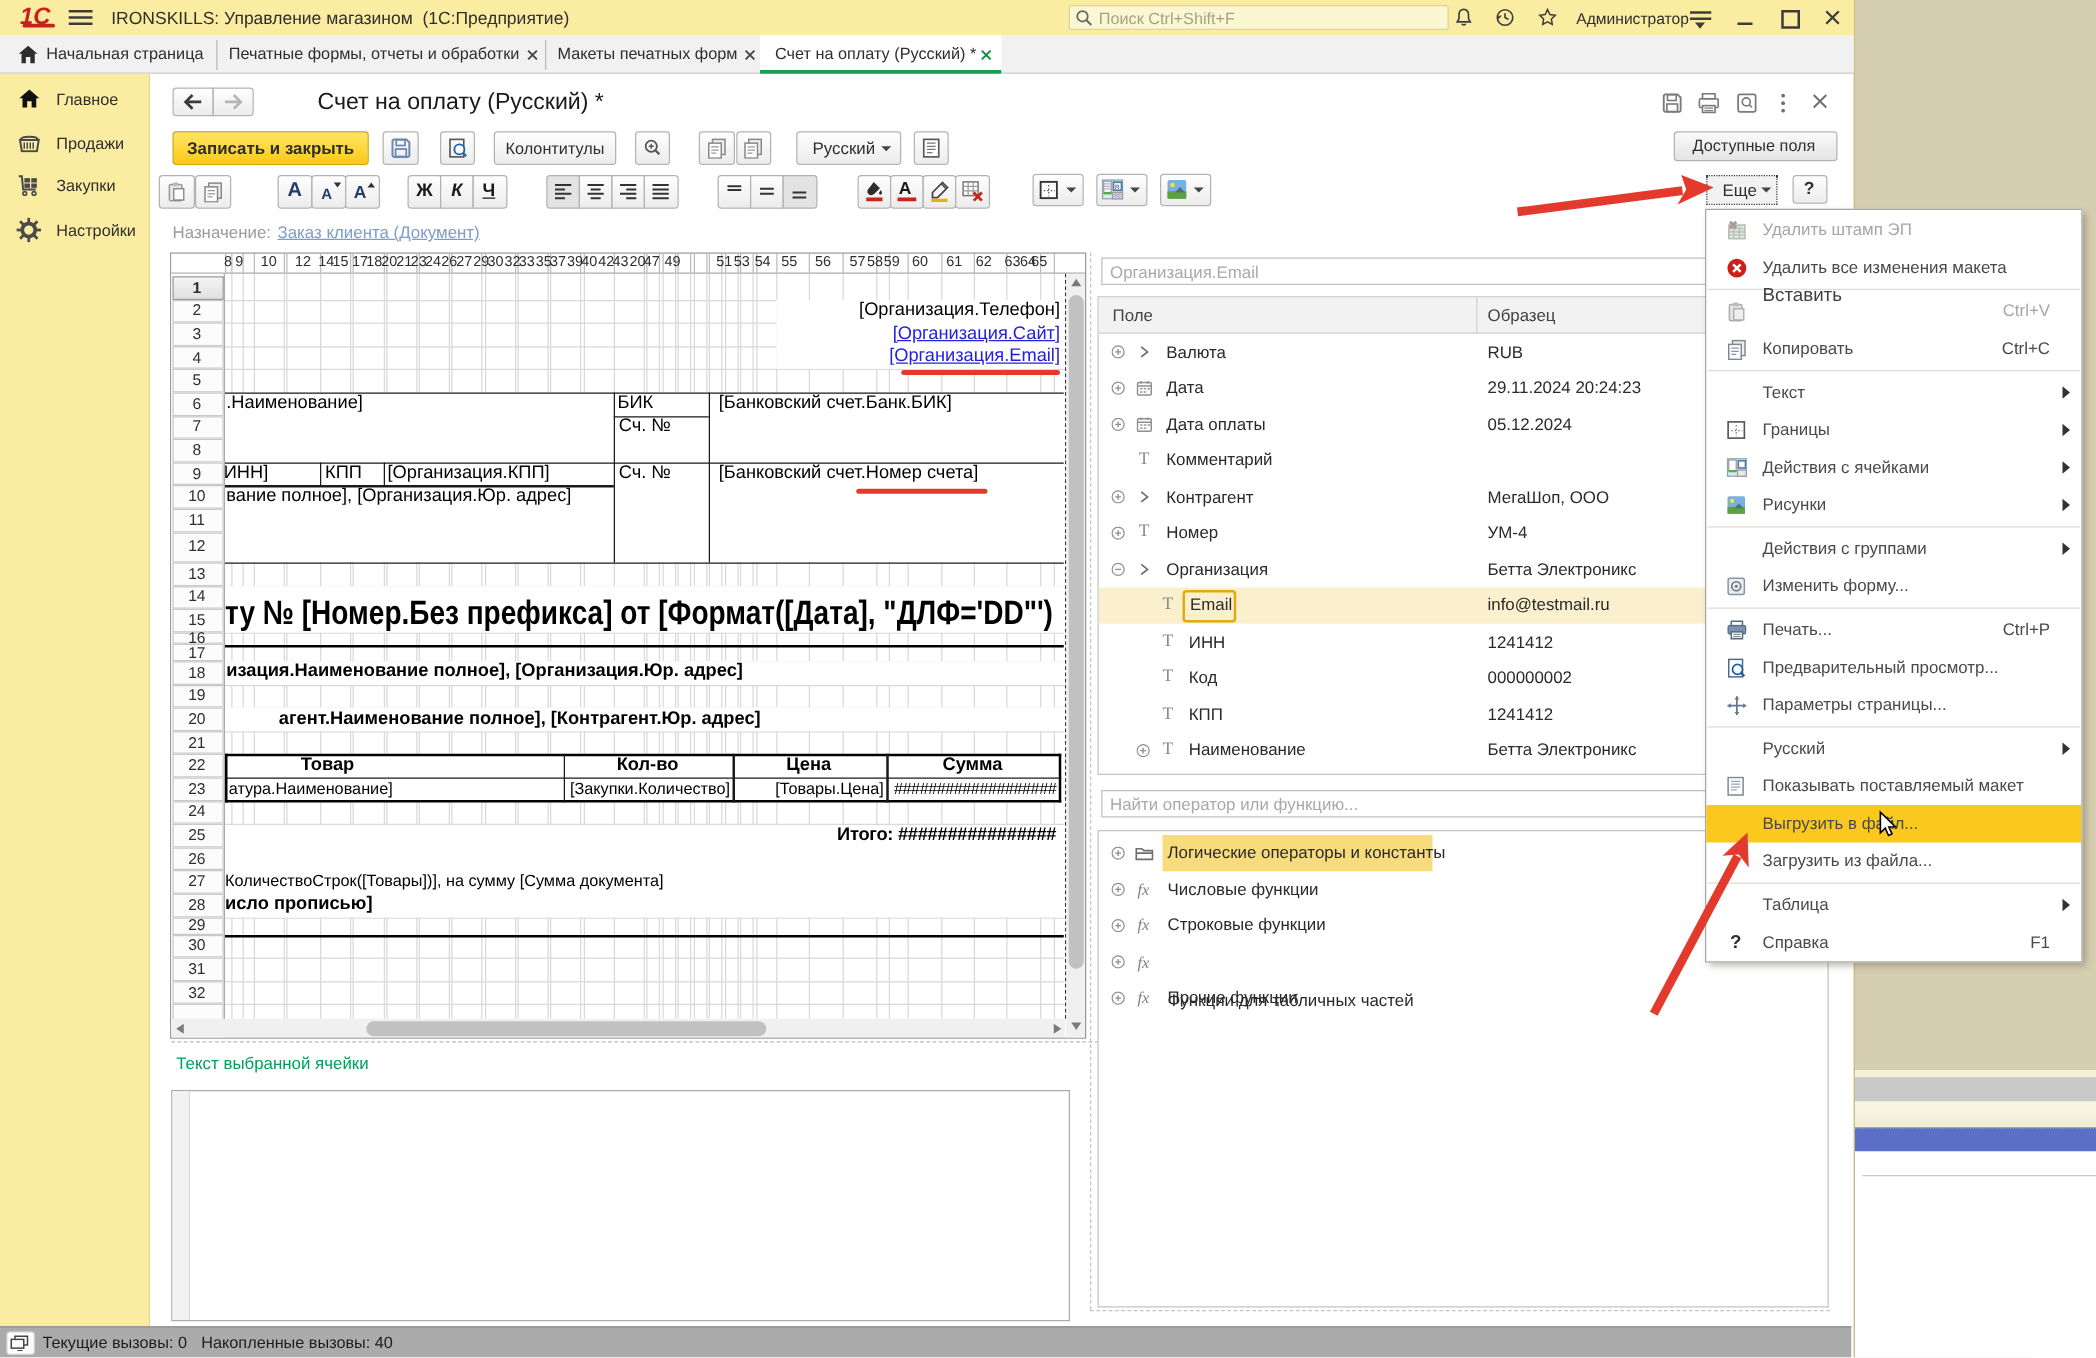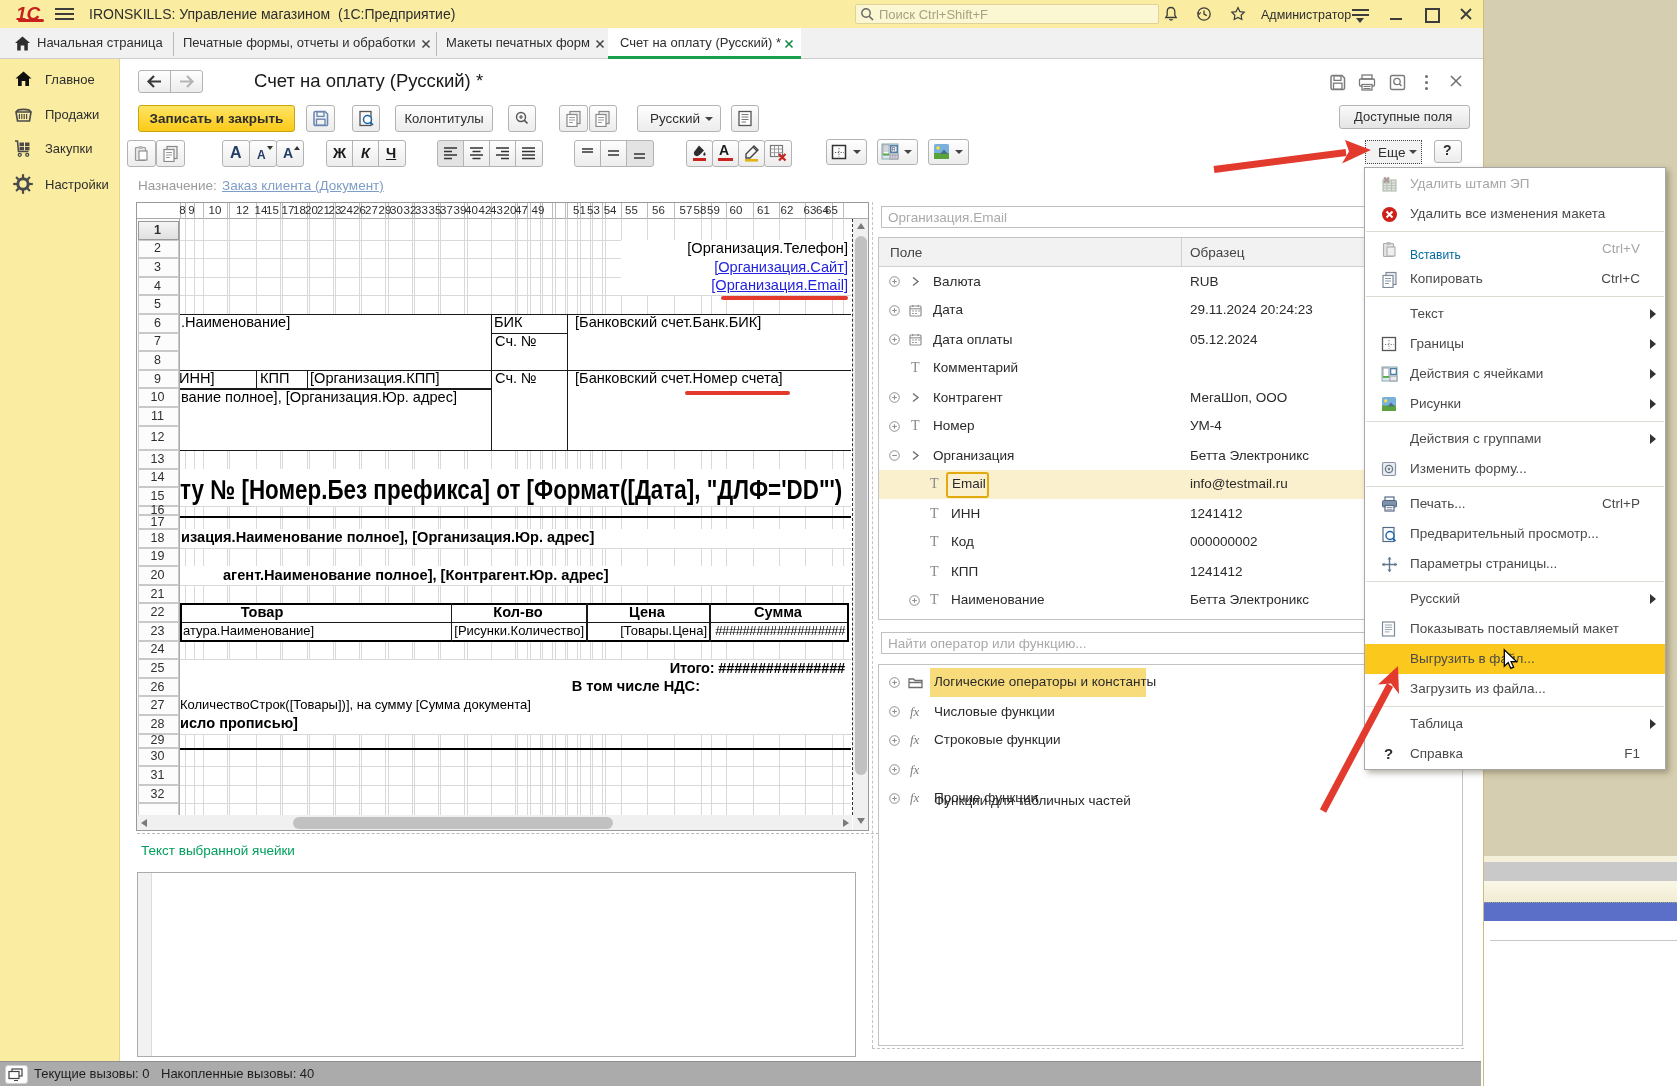--- a/index.html
+++ b/index.html
@@ -577,25 +577,24 @@
 <div class="txt" style="left:438.0px;top:167.1px;font-size:14.6px;font-weight:normal;color:#000;">[Банковский счет.Номер счета]</div>
 <div class="txt" style="left:44.0px;top:185.7px;font-size:14.6px;font-weight:normal;color:#000;">вание полное], [Организация.Юр. адрес]</div>
 <div class="txt" style="left:43.0px;top:271.5px;font-size:27px;line-height:31px;font-weight:bold;color:#000;transform:scaleX(0.83);transform-origin:0 0;">ту № [Номер.Без префикса] от [Формат([Дата], "ДЛФ='DD"')</div>
 <div class="txt" style="left:44.0px;top:326.3px;font-size:14.6px;font-weight:bold;color:#000;">изация.Наименование полное], [Организация.Юр. адрес]</div>
 <div class="txt" style="left:44.0px;top:363.5px;font-size:14.6px;font-weight:bold;color:#000;margin-left:42px;">агент.Наименование полное], [Контрагент.Юр. адрес]</div>
 <div class="txt" style="left:25.0px;top:400.7px;width:200px;text-align:center;font-size:14.6px;font-weight:bold;color:#000;">Товар</div>
 <div class="txt" style="left:281.0px;top:400.7px;width:200px;text-align:center;font-size:14.6px;font-weight:bold;color:#000;">Кол-во</div>
 <div class="txt" style="left:410.0px;top:400.7px;width:200px;text-align:center;font-size:14.6px;font-weight:bold;color:#000;">Цена</div>
 <div class="txt" style="left:541.0px;top:400.7px;width:200px;text-align:center;font-size:14.6px;font-weight:bold;color:#000;">Сумма</div>
 <div class="txt" style="left:46.0px;top:420.3px;font-size:13px;font-weight:normal;color:#000;">атура.Наименование]</div>
-<div class="txt" style="left:-53.0px;top:420.3px;width:500px;text-align:right;font-size:13px;font-weight:normal;color:#000;">[Рисунки.Количество]</div>
+<div class="txt" style="left:-53.0px;top:420.3px;width:500px;text-align:right;font-size:13px;font-weight:normal;color:#000;">[Закупки.Количество]</div>
 <div class="txt" style="left:70.0px;top:420.3px;width:500px;text-align:right;font-size:13px;font-weight:normal;color:#000;">[Товары.Цена]</div>
 <div class="txt" style="left:208.0px;top:420.3px;width:500px;text-align:right;font-size:13px;font-weight:normal;color:#000;letter-spacing:-0.4px;">###################</div>
 <div class="txt" style="left:208.0px;top:456.5px;width:500px;text-align:right;font-size:14.6px;font-weight:bold;color:#000;letter-spacing:-0.2px;">Итого: ################</div>
-<div class="txt" style="left:63.0px;top:475.1px;width:500px;text-align:right;font-size:14.6px;font-weight:bold;color:#000;">В том числе НДС:</div>
 <div class="txt" style="left:43.0px;top:493.7px;font-size:13px;font-weight:normal;color:#000;">КоличествоСтрок([Товары])], на сумму [Сумма документа]</div>
 <div class="txt" style="left:43.0px;top:512.3px;font-size:14.6px;font-weight:bold;color:#000;">исло прописью]</div>
 <div class="abs" style="left:716.0px;top:16px;width:15px;height:612.0px;background:#f0f0f0;"></div>
 <div class="abs" style="left:719.5px;top:20px;width:0;height:0;border-left:4.5px solid transparent;border-right:4.5px solid transparent;border-bottom:6px solid #7a7a7a;"></div>
 <div class="abs" style="left:717.5px;top:33.0px;width:12px;height:539.0px;background:#c1c1c1;border-radius:6px;"></div>
 <div class="abs" style="left:719.5px;top:615.0px;width:0;height:0;border-left:4.5px solid transparent;border-right:4.5px solid transparent;border-top:6px solid #7a7a7a;"></div>
 <div class="abs" style="left:0;top:612.0px;width:715.0px;height:15px;background:#f0f0f0;"></div>
 <div class="abs" style="left:4px;top:616.0px;width:0;height:0;border-top:4.5px solid transparent;border-bottom:4.5px solid transparent;border-right:6px solid #7a7a7a;"></div>
 <div class="abs" style="left:156.0px;top:613.5px;width:320px;height:12px;background:#c1c1c1;border-radius:6px;"></div>
 <div class="abs" style="left:706.0px;top:616.0px;width:0;height:0;border-top:4.5px solid transparent;border-bottom:4.5px solid transparent;border-left:6px solid #7a7a7a;"></div>
@@ -754,21 +753,21 @@
       <circle cx="8.5" cy="8.5" r="7.5" fill="#cc2018"></circle>
       <path d="M5.5 5.5 L11.5 11.5 M11.5 5.5 L5.5 11.5" stroke="#fff" stroke-width="2"></path>
     </svg>
 <div class="txt" style="left:1410px;top:205.5px;font-size:13.5px;color:#4a4a4a;">Удалить все изменения макета</div>
 <div class="abs" style="left:1366px;top:230.5px;width:298px;height:1px;background:#dcdcd2;"></div>
 <svg class="abs" style="left:1381px;top:240.5px;" width="16" height="17" viewBox="0 0 16 17">
       <rect x="2.5" y="2.5" width="10" height="13" rx="1" fill="#e4e4e4" stroke="#adadad" stroke-width="1.2"></rect>
       <rect x="5.5" y="1" width="4" height="3" fill="#bbb"></rect>
       <rect x="6" y="6" width="8" height="9" fill="#efefef" stroke="#adadad" stroke-width="1.1"></rect>
     </svg>
-<div class="txt" style="left:1410px;top:248px;font-size:12px;color:#0369a1;">Вставить</div>
+<div class="txt" style="left:1410px;top:228px;font-size:15px;color:#404040;">Вставить</div>
 <div class="txt" style="left:1460px;top:240.5px;width:180px;text-align:right;font-size:13.5px;color:#a6a6a6;">Ctrl+V</div>
 <svg class="abs" style="left:1381px;top:270.5px;" width="17" height="17" viewBox="0 0 17 17">
       <rect x="5" y="1.5" width="10" height="12" fill="#eee" stroke="#7d8a99" stroke-width="1.2"></rect>
       <rect x="2" y="4.5" width="10" height="12" fill="#fff" stroke="#7d8a99" stroke-width="1.2"></rect>
       <path d="M4 7.5 L10 7.5 M4 10 L10 10 M4 12.5 L8 12.5" stroke="#8a95a3" stroke-width="1"></path>
     </svg>
 <div class="txt" style="left:1410px;top:270.5px;font-size:13.5px;color:#4a4a4a;">Копировать</div>
 <div class="txt" style="left:1460px;top:270.5px;width:180px;text-align:right;font-size:13.5px;color:#4a4a4a;">Ctrl+C</div>
 <div class="abs" style="left:1366px;top:295.5px;width:298px;height:1px;background:#dcdcd2;"></div>
 <div class="txt" style="left:1410px;top:305.5px;font-size:13.5px;color:#4a4a4a;">Текст</div>

